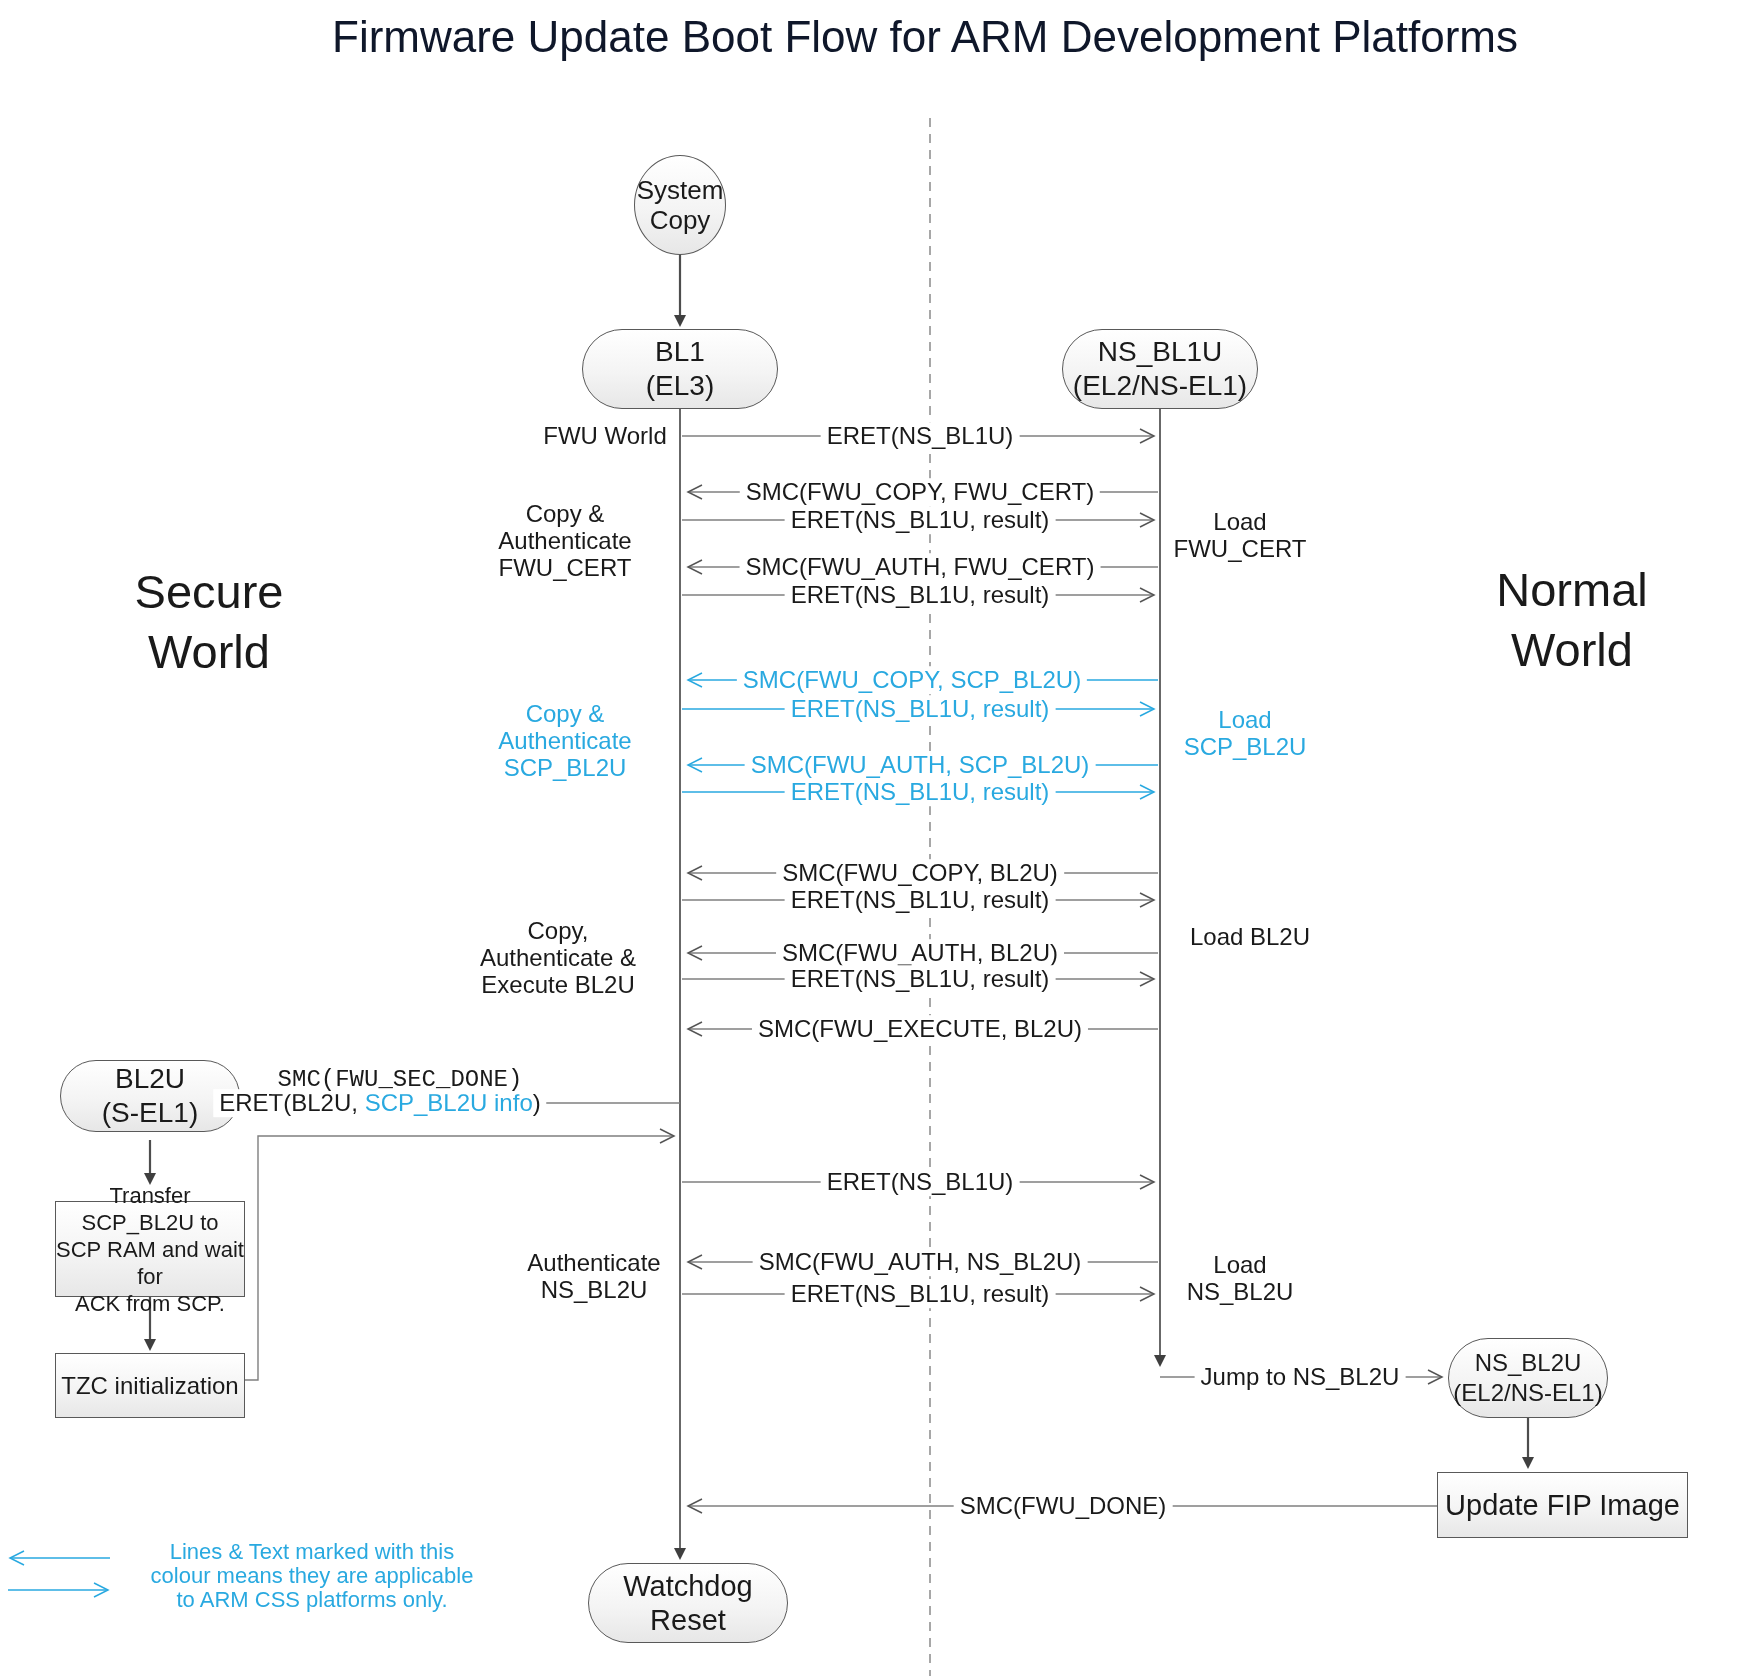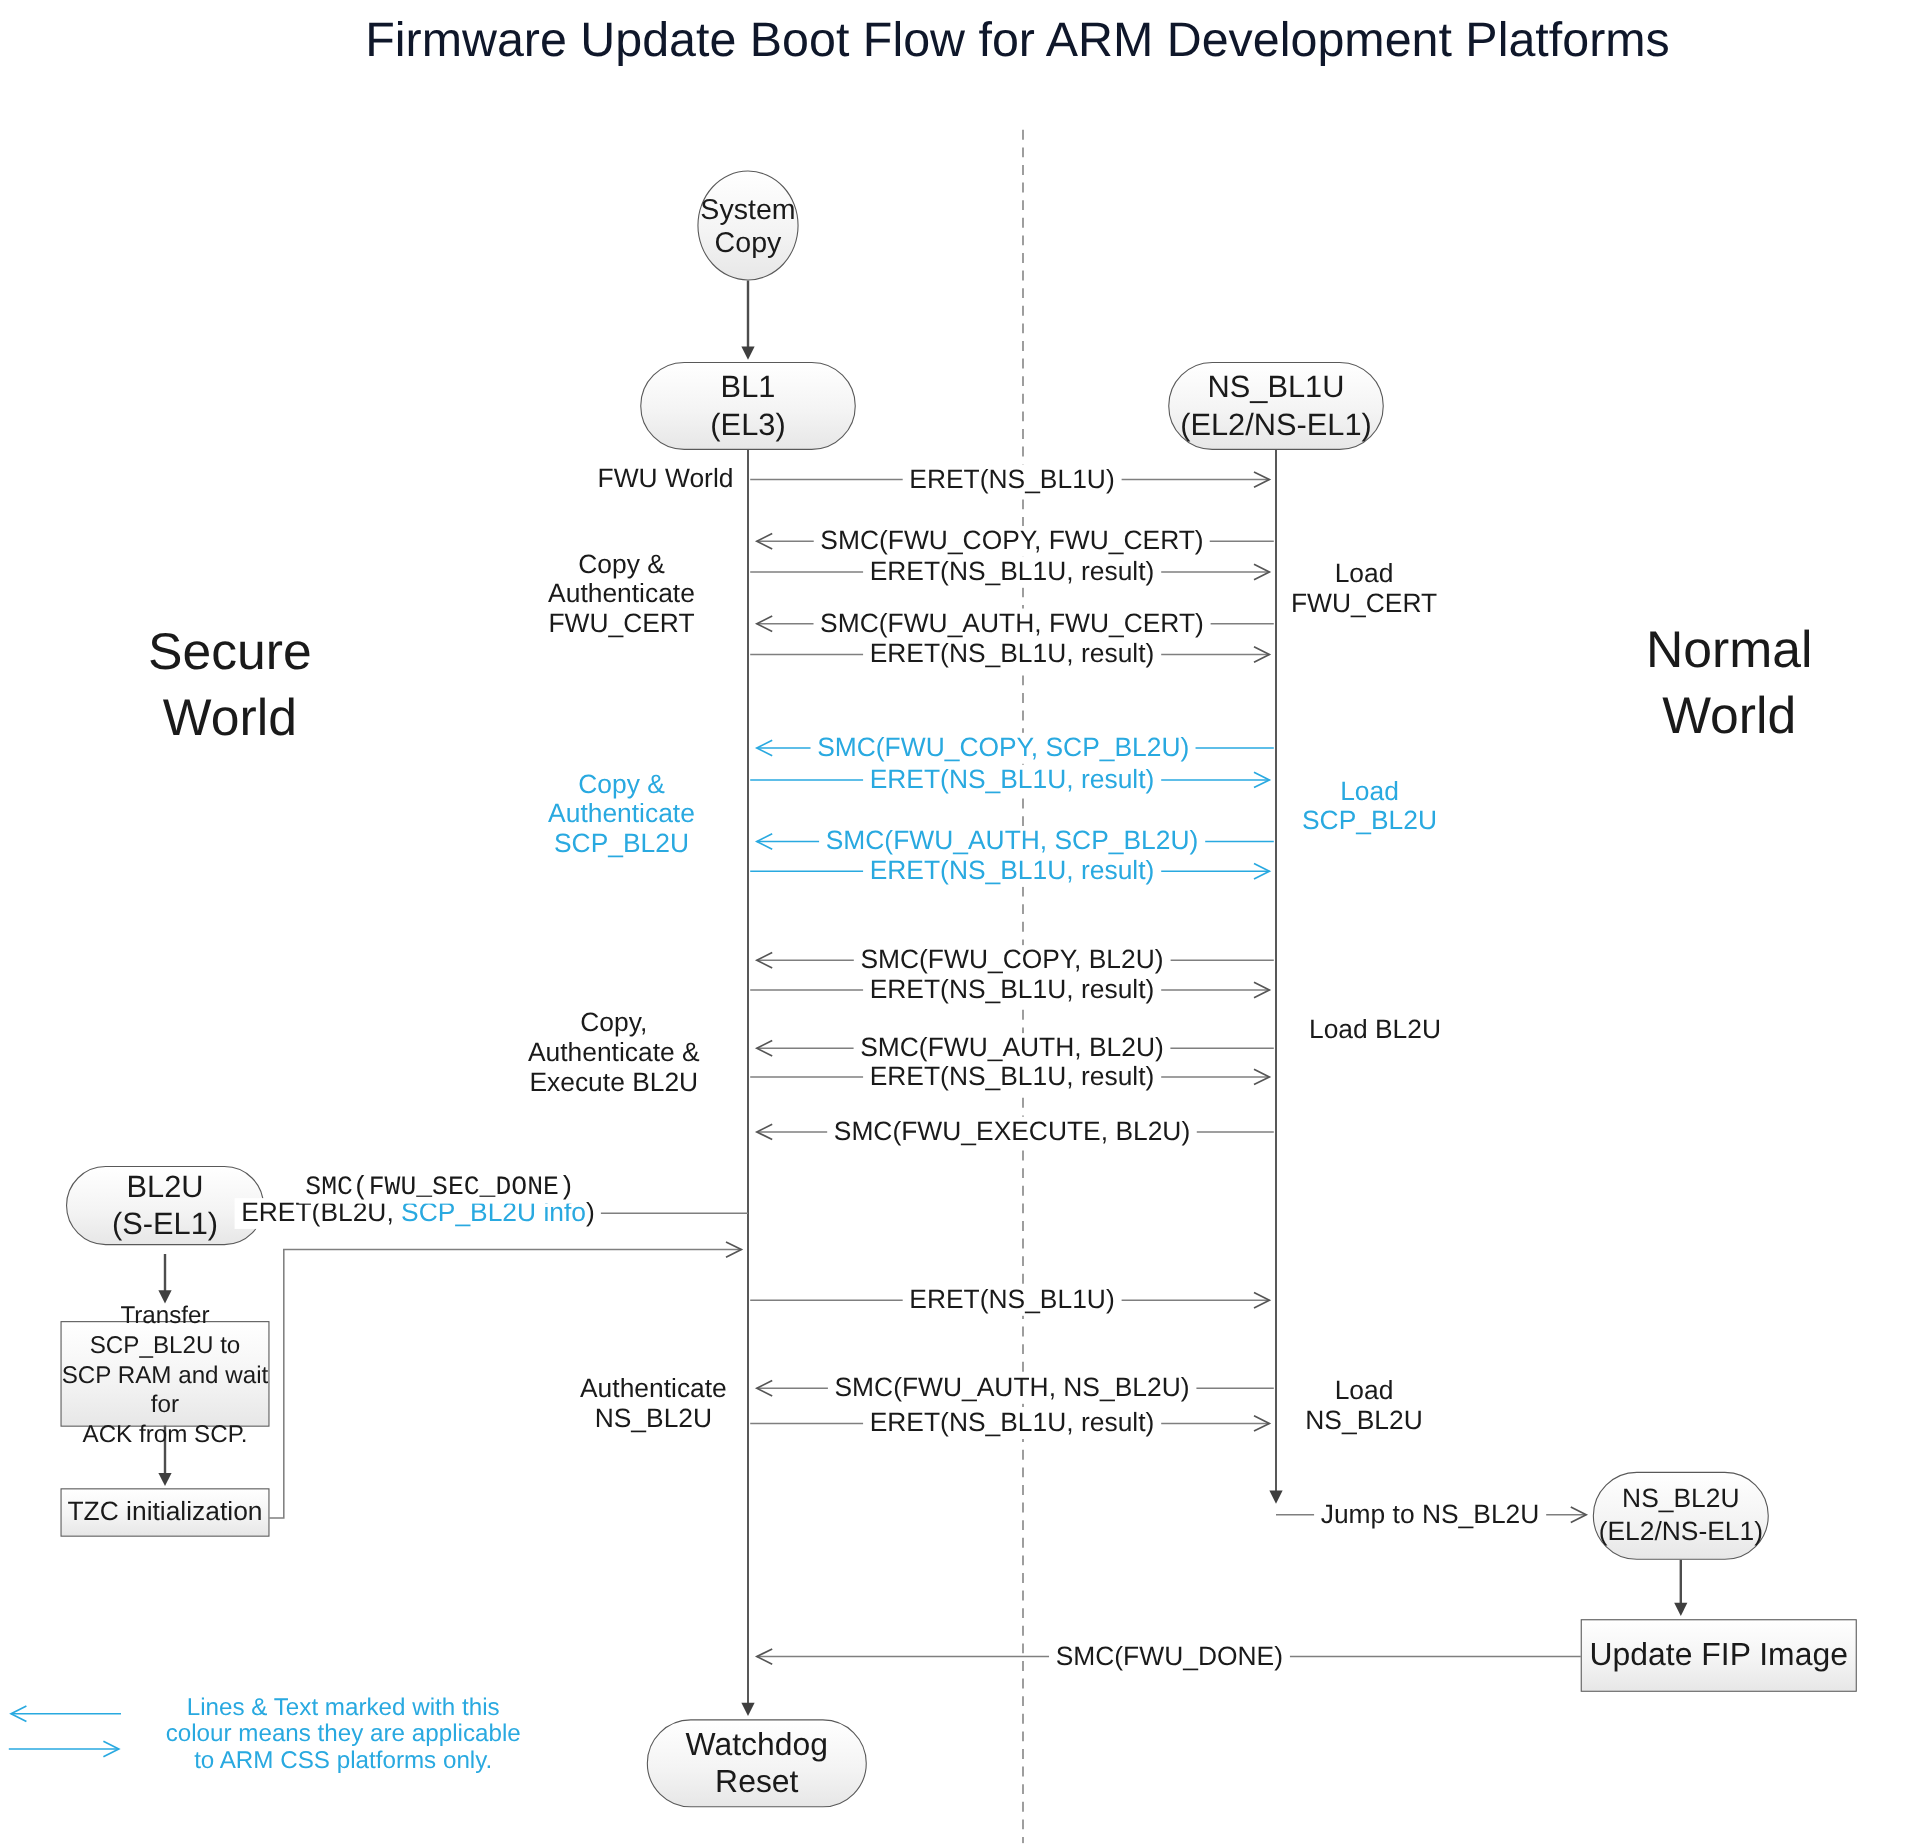--- a/index.html
+++ b/index.html
@@ -126,21 +126,21 @@
     <span>BL2U</span>
     <span>(S-EL1)</span>
   </div>
 
   <div class="node rect blue" style="left:55px; top:1187px; width:190px; height:96px; font-size:22px; line-height:27px;margin-top:14px;">
     <span>Transfer SCP_BL2U to</span>
     <span>SCP RAM and wait for</span>
     <span>ACK from SCP.</span>
   </div>
 
-  <div class="node rect" style="left:55px; top:1353px; width:190px; height:44px; font-size:24px;">
+  <div class="node rect" style="left:55px; top:1353px; width:190px; height:65px; font-size:24px;">
     <span>TZC initialization</span>
   </div>
 
   <div class="node pill" style="left:1448px; top:1338px; width:160px; height:80px; font-size:24px; line-height:30px;">
     <span>NS_BL2U</span>
     <span>(EL2/NS-EL1)</span>
   </div>
 
   <div class="node rect" style="left:1437px; top:1472px; width:251px; height:66px; font-size:29px;">
     <span>Update FIP Image</span>

